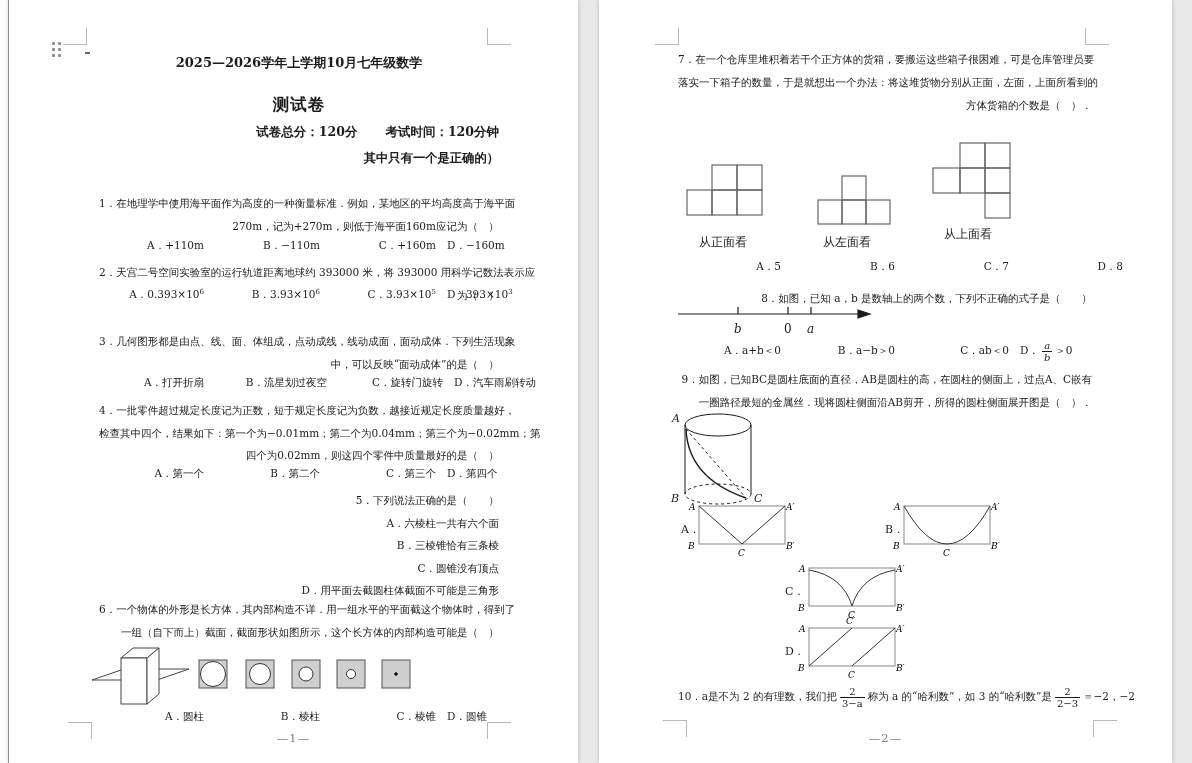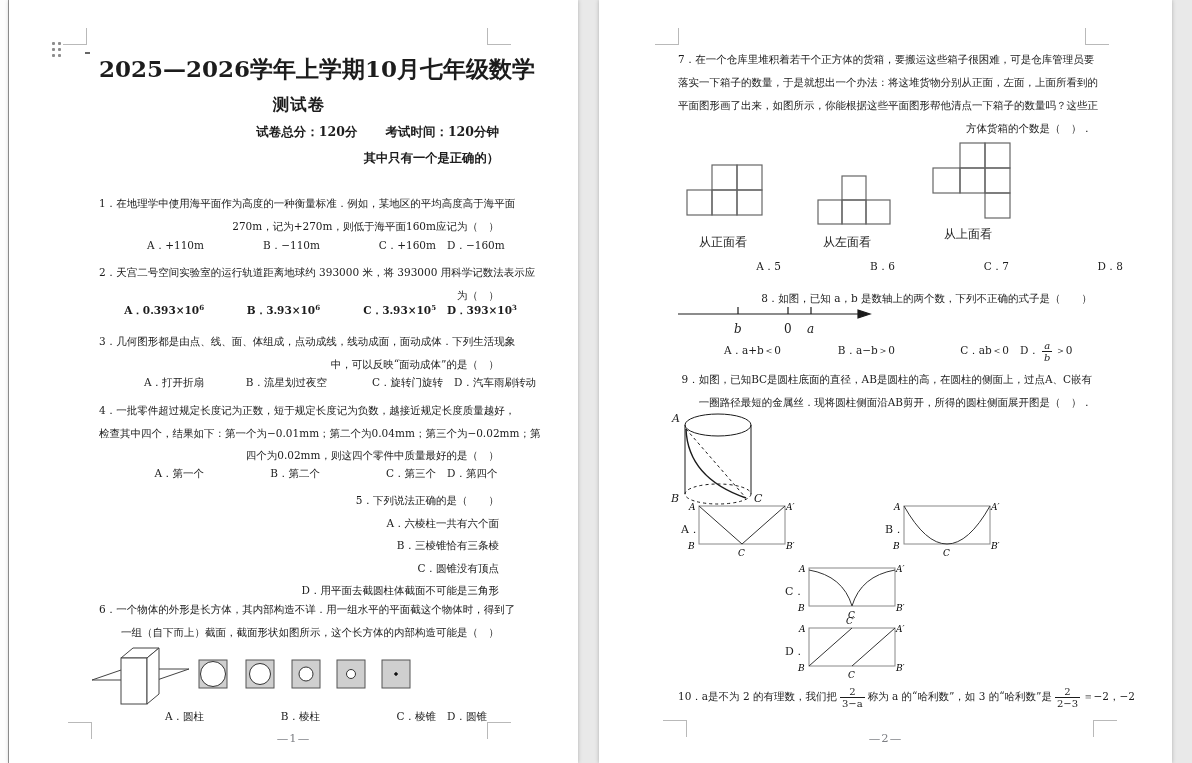--- a/index.html
+++ b/index.html
@@ -12,21 +12,21 @@
   .left-strip{position:absolute;left:0;top:0;width:8px;height:763px;background:#fdfdfd;border-right:1px solid #9a9a9a;}
   .page{position:absolute;top:0;height:763px;background:#ffffff;box-shadow:0 0 4px rgba(0,0,0,.25);}
   #page1{left:9px;width:569px;}
   #page2{left:599px;width:573px;}
   .content{position:absolute;top:0;}
   #page1 .content{left:90px;width:400px;}
   #page2 .content{left:79px;width:414px;}
   .blk{position:absolute;left:0;width:100%;text-align:right;}
   .ln{white-space:nowrap;font-size:10.5px;line-height:23px;height:23px;color:#1b1b1b;}
   .ln.lh225{line-height:22.5px;height:22.5px;}
-  .title1{font-size:23px;font-weight:bold;text-align:center;white-space:nowrap;}
+  .title1{font-size:13px;font-weight:bold;text-align:center;white-space:nowrap;}
   .title2{font-size:16.5px;font-weight:bold;text-align:center;letter-spacing:1px;}
   .meta{font-size:12.5px;font-weight:bold;white-space:nowrap;}
   .meta span{display:inline-block;}
   .meta .gap{width:28px;}
   .sec{font-family:"DejaVu Sans","Liberation Sans",sans-serif;font-size:12.3px;font-weight:bold;line-height:24px;white-space:nowrap;letter-spacing:0px;}
   .optrow{display:flex;font-size:10.5px;white-space:nowrap;gap:11px;}
   .optrow>span{flex:none;width:105px;}
   .optrow>span:last-child{width:auto;}
   .optrow.w103>span{width:103px;}
   sup{font-size:7px;vertical-align:super;line-height:0;}
@@ -94,21 +94,21 @@
       <span>A．+110m</span>
       <span>B．−110m</span>
       <span>C．+160m</span>
       <span>D．−160m</span>
     </div>
 
     <div class="blk" style="top:261px;">
       <div class="ln">2．天宫二号空间实验室的运行轨道距离地球约 393000 米，将 393000 用科学记数法表示应</div>
       <div class="ln">为（　）</div>
     </div>
-    <div class="blk optrow" style="top:304px;font-weight:bold;">
+    <div class="blk optrow" style="top:288px;">
       <span><span>A．0.393×10</span><sup>6</sup></span>
       <span><span>B．3.93×10</span><sup>6</sup></span>
       <span><span>C．3.93×10</span><sup>5</sup></span>
       <span><span>D．393×10</span><sup>3</sup></span>
     </div>
 
     <div class="blk" style="top:330px;">
       <div class="ln">3．几何图形都是由点、线、面、体组成，点动成线，线动成面，面动成体．下列生活现象</div>
       <div class="ln">中，可以反映“面动成体”的是（　）</div>
     </div>
@@ -181,21 +181,20 @@
 <div class="page" id="page2">
   <div class="crop tl" style="left:56px;top:28px;"></div>
   <div class="crop tr" style="left:486px;top:28px;"></div>
   <div class="crop bl" style="left:64px;top:720px;"></div>
   <div class="crop br" style="left:494px;top:720px;"></div>
 
   <div class="content">
     <div class="blk" style="top:48px;">
       <div class="ln">7．在一个仓库里堆积着若干个正方体的货箱，要搬运这些箱子很困难，可是仓库管理员要</div>
       <div class="ln">落实一下箱子的数量，于是就想出一个办法：将这堆货物分别从正面，左面，上面所看到的</div>
-      <div class="ln">平面图形画了出来，如图所示，你能根据这些平面图形帮他清点一下箱子的数量吗？这些正</div>
       <div class="ln">方体货箱的个数是（　）．</div>
     </div>
 
     <svg class="abspos" style="left:0;top:140px;" width="414" height="114" viewBox="0 0 414 114">
       <g fill="none" stroke="#666" stroke-width="1.2">
         <rect x="34" y="25" width="25" height="25"></rect>
           <rect x="59" y="25" width="25" height="25"></rect>
         <rect x="9" y="50" width="25" height="25"></rect>
           <rect x="34" y="50" width="25" height="25"></rect>
           <rect x="59" y="50" width="25" height="25"></rect>

